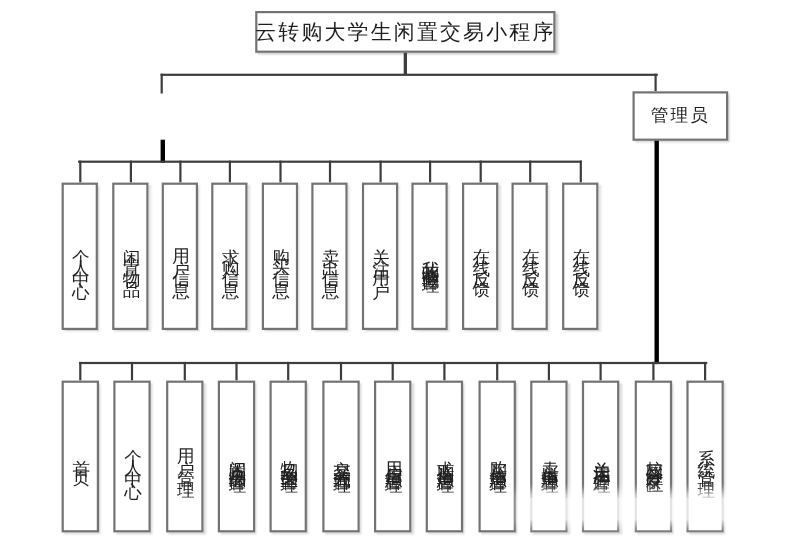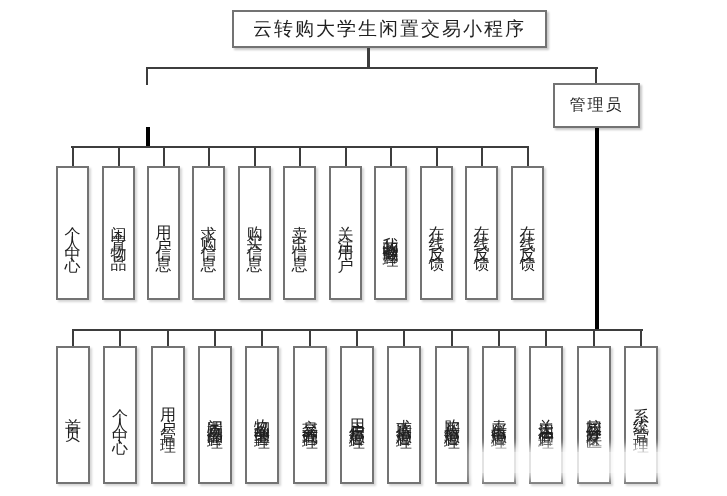--- a/index.html
+++ b/index.html
@@ -30,30 +30,30 @@
   .overlay{
     position:absolute;background:rgba(255,255,255,0.8);
     box-shadow:0 0 8px 6px rgba(255,255,255,0.75);
   }
 </style>
 </head>
 <body>
 
 <div id="diagram">
 
-  <div class="box title-box" style="left:232px;top:10px;width:315px;height:38px;">
+  <div class="box title-box" style="left:232px;top:10px;width:273px;height:38px;">
     <span>云转购大学生闲置交易小程序</span>
   </div>
 
   <div class="line v" style="left:367px;top:48px;height:20px;width:3px;"></div>
   <div class="line h" style="left:146px;top:67px;width:452px;"></div>
   <div class="line v" style="left:146px;top:67px;height:18px;"></div>
   <div class="line v" style="left:595px;top:67px;height:16px;"></div>
 
-  <div class="box lvl2-box" style="left:553px;top:83px;width:87px;height:45px;">
+  <div class="box lvl2-box" style="left:575px;top:83px;width:87px;height:45px;">
     <span>管理员</span>
   </div>
 
   <div class="line v thick" style="left:146px;top:127px;height:21px;"></div>
   <div class="line h" style="left:71px;top:146px;width:458px;"></div>
 
   <div class="line v thick" style="left:595px;top:128px;height:203px;"></div>
   <div class="line h" style="left:72px;top:329px;width:571px;"></div>
 
   <div id="user-children">

